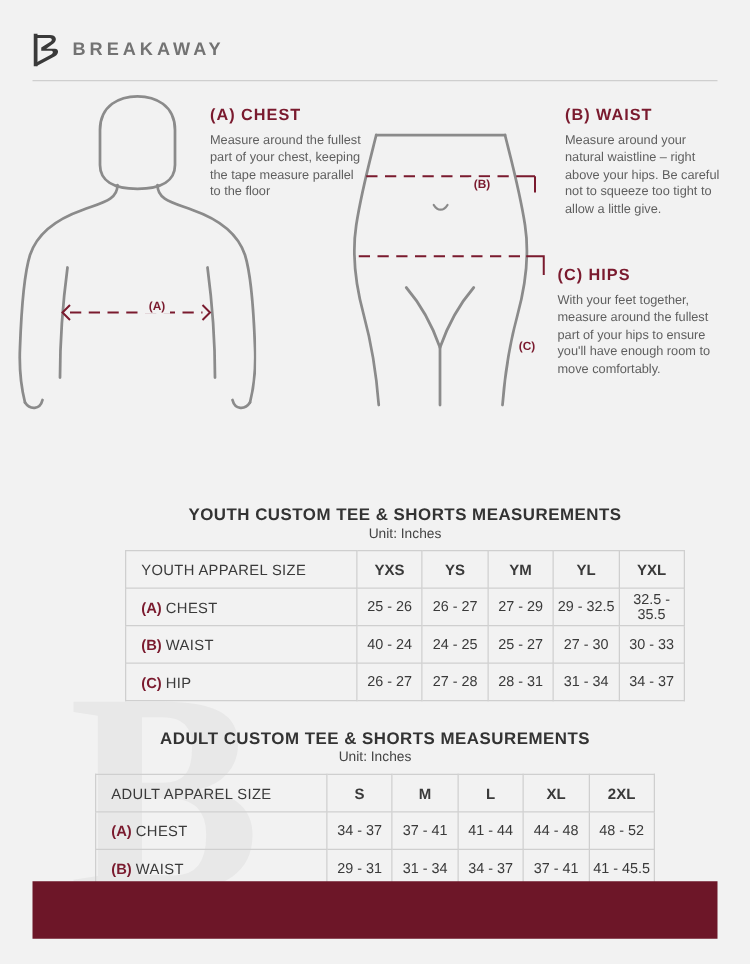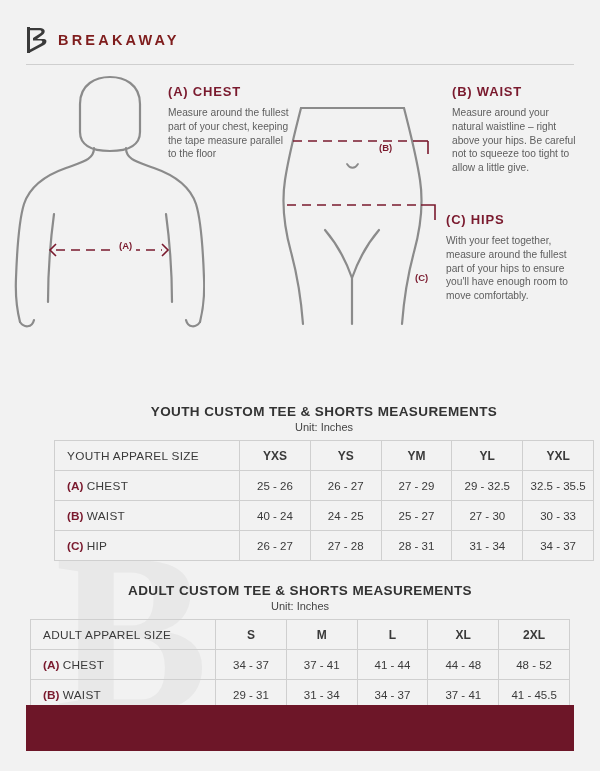--- a/index.html
+++ b/index.html
@@ -59,21 +59,21 @@
   }
   .brand-mark {
     width: 22px;
     height: 28px;
     position: relative;
   }
   .brand-name {
     font-size: 14.5px;
     font-weight: bold;
     letter-spacing: 3.2px;
-    color: #7f1d1d;
+    color: #737373;
   }
   .header-rule {
     position: absolute;
     left: 26px;
     right: 26px;
     top: 64px;
     height: 1px;
     background: #cfcfcf;
     z-index: 2;
   }
@@ -126,21 +126,21 @@
     color: #333;
     margin-bottom: 2px;
   }
   .section-unit {
     text-align: center;
     font-size: 11px;
     color: #444;
     margin-bottom: 7px;
   }
   table {
-    width: 540px;
+    width: 448px;
     margin: 0 auto;
     border-collapse: collapse;
     table-layout: fixed;
   }
   th, td {
     border: 1px solid #cfcfcf;
     height: 29px;
     font-size: 11.5px;
     color: #3a3a3a;
     text-align: center;

